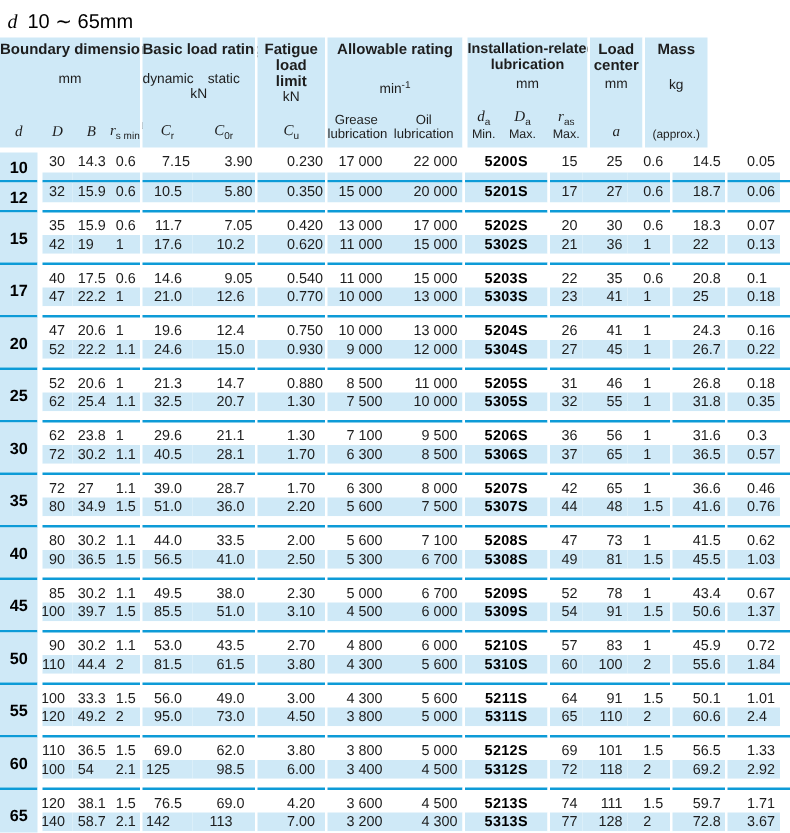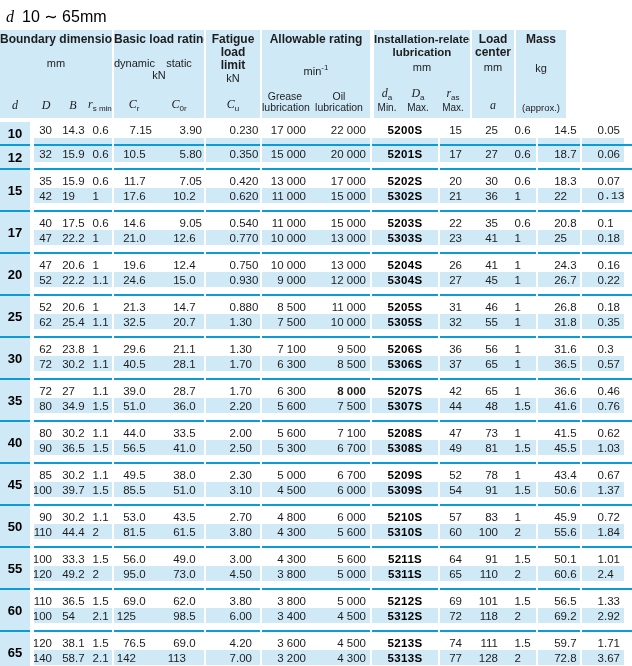--- a/index.html
+++ b/index.html
@@ -424,21 +424,21 @@
             <span class="fp" style="width: 11px;"></span>
           </div>
           <div class="gapc" style="width: 2px;"></div>
           <div class="cell bgb dec" style="width: 42px; padding-right: 2px;">
             <span class="ip">22</span>
             <span class="fp" style="width: 11px;"></span>
           </div>
           <div class="gapc" style="width: 2px;"></div>
           <div class="cell bgb dec" style="width: 42px; padding-right: 4px;">
             <span class="ip">0</span>
-            <span class="fp" style="width: 16px; font-family: Liberation Mono, monospace;">.13</span>
+            <span class="fp" style="width: 16px;">.13</span>
           </div>
           <div class="gapc" style="width: 8px;"></div>
         </div>
         <div class="trow" style="height: 7px;">
           <div class="cell bgw" style="width: 24px;"></div>
           <div class="cell bgw" style="width: 30px;"></div>
           <div class="cell bgw" style="width: 24px;"></div>
           <div class="gapc" style="width: 2px;"></div>
           <div class="cell bgw" style="width: 40px;"></div>
           <div class="cell bgw" style="width: 50px;"></div>
@@ -1078,21 +1078,21 @@
             <span class="ip">28</span>
             <span class="fp" style="width: 16px;">.7</span>
           </div>
           <div class="gapc" style="width: 2px;"></div>
           <div class="cell bgw dec" style="width: 54px; padding-right: 2px;">
             <span class="ip">1</span>
             <span class="fp" style="width: 22px;">.70</span>
           </div>
           <div class="gapc" style="width: 2px;"></div>
           <div class="cell bgw num" style="width: 46px; padding-right: 2px;">6 300</div>
-          <div class="cell bgw num" style="width: 62px; padding-right: 4px; font-weight: bold;">8 000</div>
+          <div class="cell bgw num" style="width: 62px; padding-right: 4px;">8 000</div>
           <div class="gapc" style="width: 2px;"></div>
           <div class="cell bgw bearingcell" style="width: 66px;">5207S</div>
           <div class="gapc" style="width: 2px;"></div>
           <div class="cell bgw num" style="width: 26px; padding-right: 4px;">42</div>
           <div class="cell bgw num" style="width: 36px; padding-right: 4px;">65</div>
           <div class="cell bgw dec" style="width: 34px; padding-right: 4px;">
             <span class="ip">1</span>
             <span class="fp" style="width: 11px;"></span>
           </div>
           <div class="gapc" style="width: 2px;"></div>

